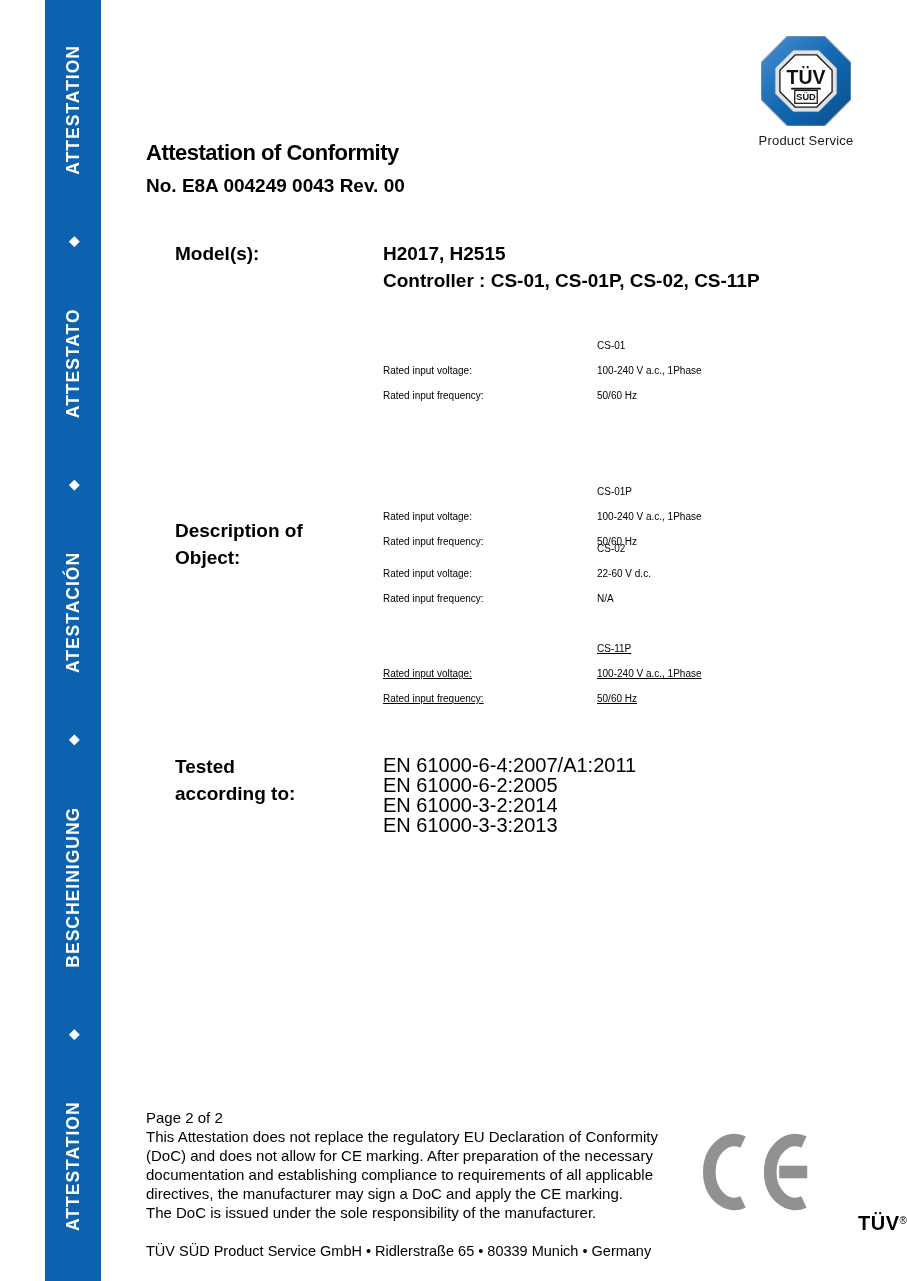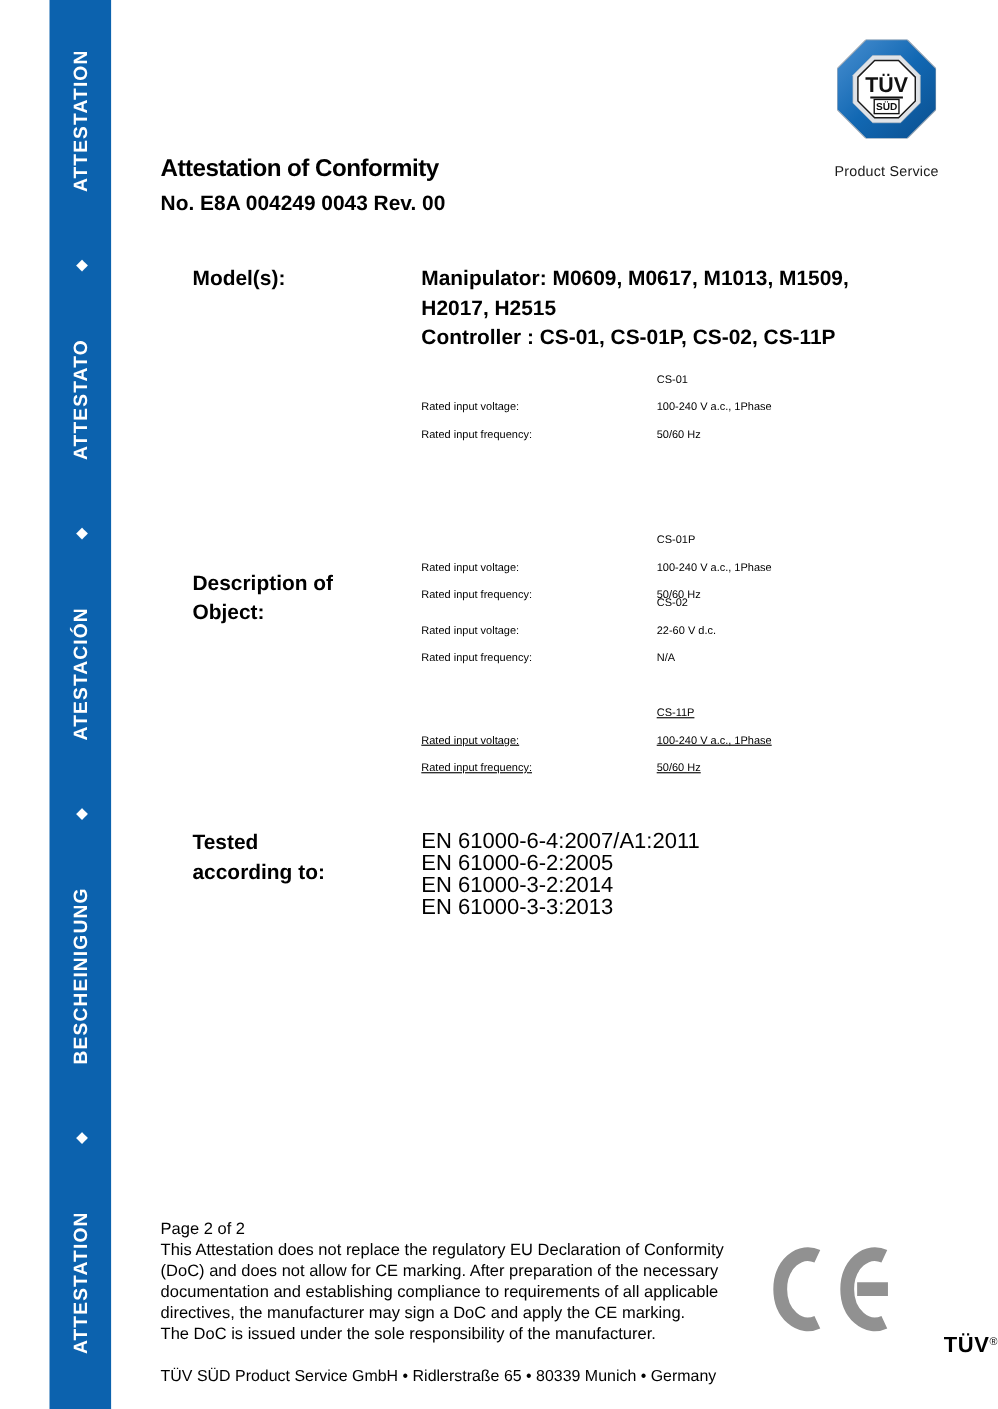--- a/index.html
+++ b/index.html
@@ -22,21 +22,21 @@
     justify-content:space-between; padding:0 45px 0 50px;
   }
   .sideband-word {
     color:#fff; font-weight:bold; font-size:17.5px; letter-spacing:1px;
     white-space:nowrap;
   }
   .sideband-diamond { color:#fff; font-size:14px; }
 
   
   .logo-block { position:absolute; left:754px; top:36px; width:104px; text-align:center; }
-  .logo-caption { font-size:13px; color:#1a1a1a; margin-top:17px; letter-spacing:0.2px; }
+  .logo-caption { font-size:13px; color:#1a1a1a; margin-top:3px; letter-spacing:0.2px; }
 
   
   .doc-title {
     position:absolute; left:146px; top:140px;
     font-size:22px; font-weight:bold; letter-spacing:-0.5px; white-space:nowrap;
   }
   .doc-number {
     position:absolute; left:146px; top:175px;
     font-size:19px; font-weight:bold; white-space:nowrap;
   }
@@ -106,21 +106,20 @@
       <text x="44" y="62.8" text-anchor="middle" font-family="Liberation Sans, DejaVu Sans, sans-serif" font-size="9" font-weight="bold" fill="#111">SÜD</text>
     </svg>
     <div class="logo-caption">Product Service</div>
   </div>
 
   <h1 class="doc-title">Attestation of Conformity</h1>
   <div class="doc-number">No. E8A 004249 0043 Rev. 00</div>
 
   <div class="field-label" style="top:240px;">Model(s):</div>
   <div class="models-values">
-    <div>Manipulator: M0609, M0617, M1013, M1509,</div>
     <div>H2017, H2515</div>
     <div>Controller : CS-01, CS-01P, CS-02, CS-11P</div>
   </div>
 
   <div class="field-label" style="top:517px;">
     <div>Description of</div>
     <div>Object:</div>
   </div>
 
   <div class="spec-group" style="top:333px;">

